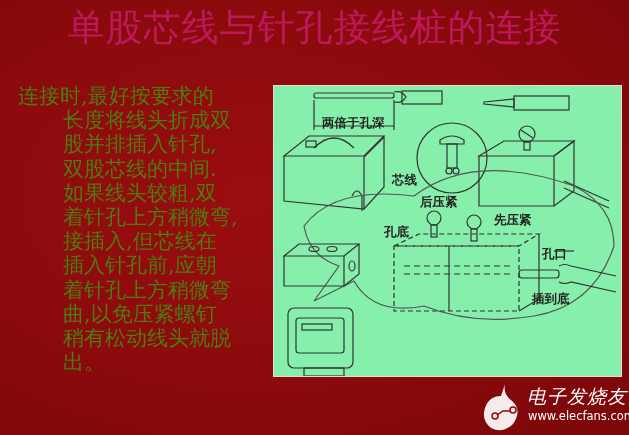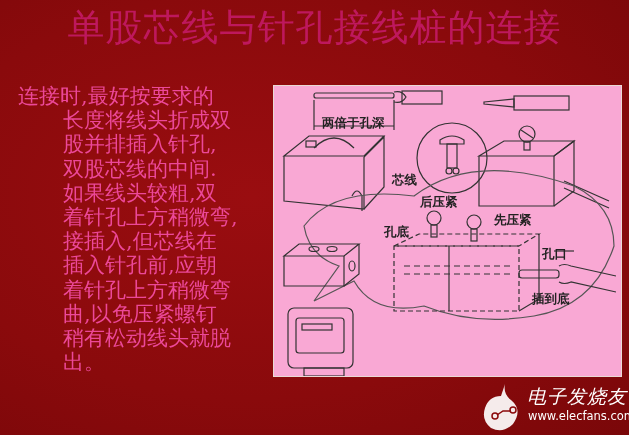--- a/index.html
+++ b/index.html
@@ -9,28 +9,28 @@
     background:radial-gradient(ellipse at 40% 45%, #9a0d10 0%, #8a0a0c 60%, #7a0709 100%);
     font-family:"DejaVu Serif", serif;
   }
   .title {
     position:absolute; left:0; top:4px; width:629px; text-align:center;
     color:#be185d; font-size:37px; letter-spacing:1px; line-height:48px;
     font-family:"DejaVu Serif", serif; font-weight:normal;
   }
   .body-text {
     position:absolute; left:18px; top:84px; width:250px;
-    color:#ec4899; font-size:21px; line-height:24.2px;
+    color:#4d7c0f; font-size:21px; line-height:24.2px;
     font-family:"DejaVu Serif", serif;
   }
   .body-text .line { white-space:nowrap; display:block; }
   .body-text .indent { padding-left:45px; }
   .panel {
     position:absolute; left:274px; top:86px; width:347px; height:290px;
-    background:#f9a8d4; box-shadow:0 0 0 1px #e9d9d4;
+    background:#86efac; box-shadow:0 0 0 1px #e9d9d4;
   }
   .panel svg { position:absolute; left:0; top:0; }
   .lbl { position:absolute; font-size:12.5px; color:#222; font-family:"DejaVu Serif", serif; font-weight:bold; white-space:nowrap; }
   .watermark { position:absolute; left:483px; top:382px; width:146px; height:50px; }
   .wm-cn { position:absolute; left:44px; top:2px; color:#fff; font-size:19px; font-family:"DejaVu Serif", serif; font-style:italic; letter-spacing:1px; white-space:nowrap; }
   .wm-url { position:absolute; left:45px; top:27px; color:#fff; font-size:11.5px; font-family:"DejaVu Sans", sans-serif; white-space:nowrap; }
 </style>
 </head>
 <body>
 

